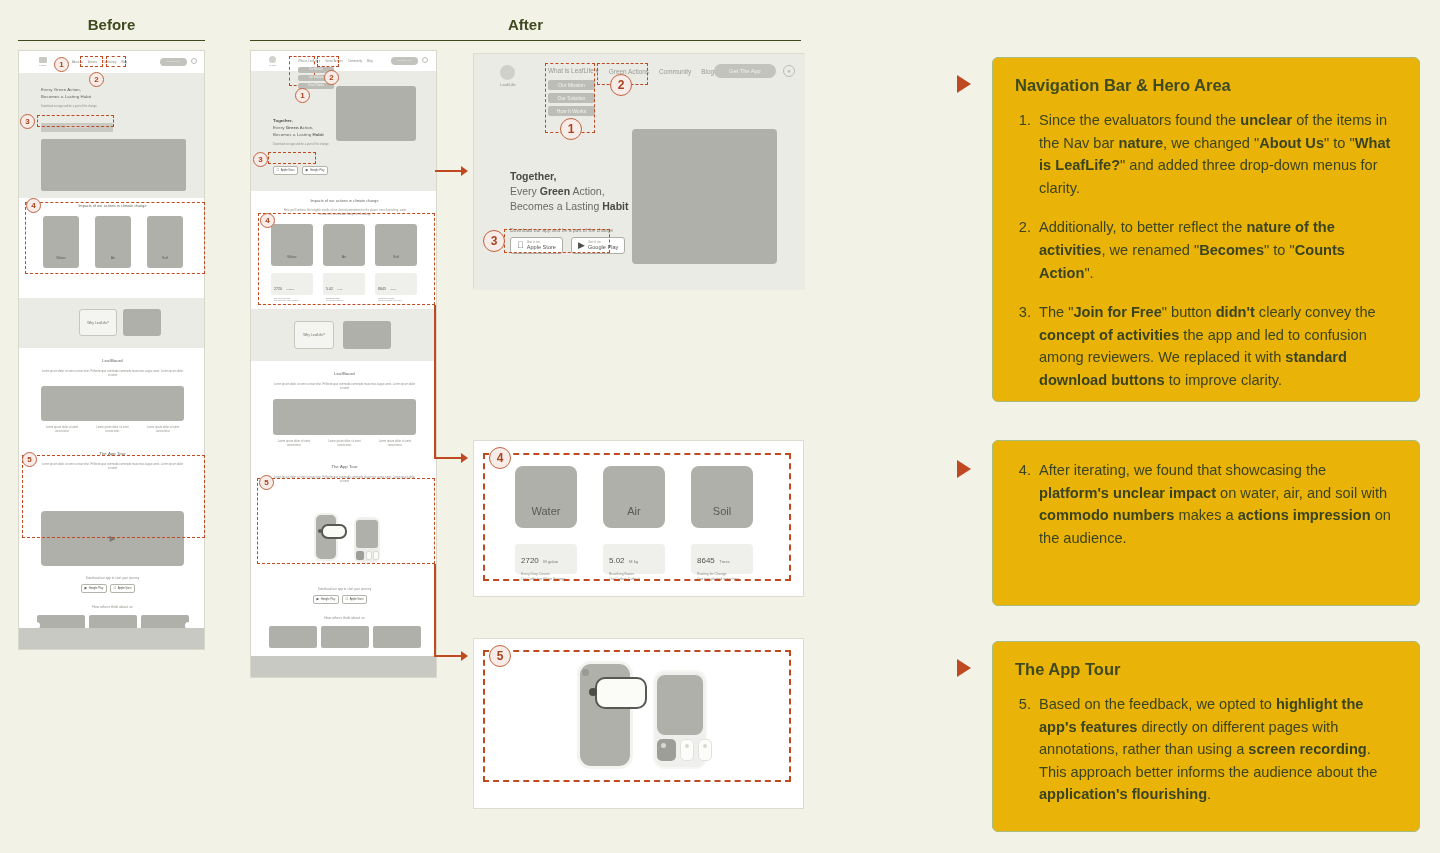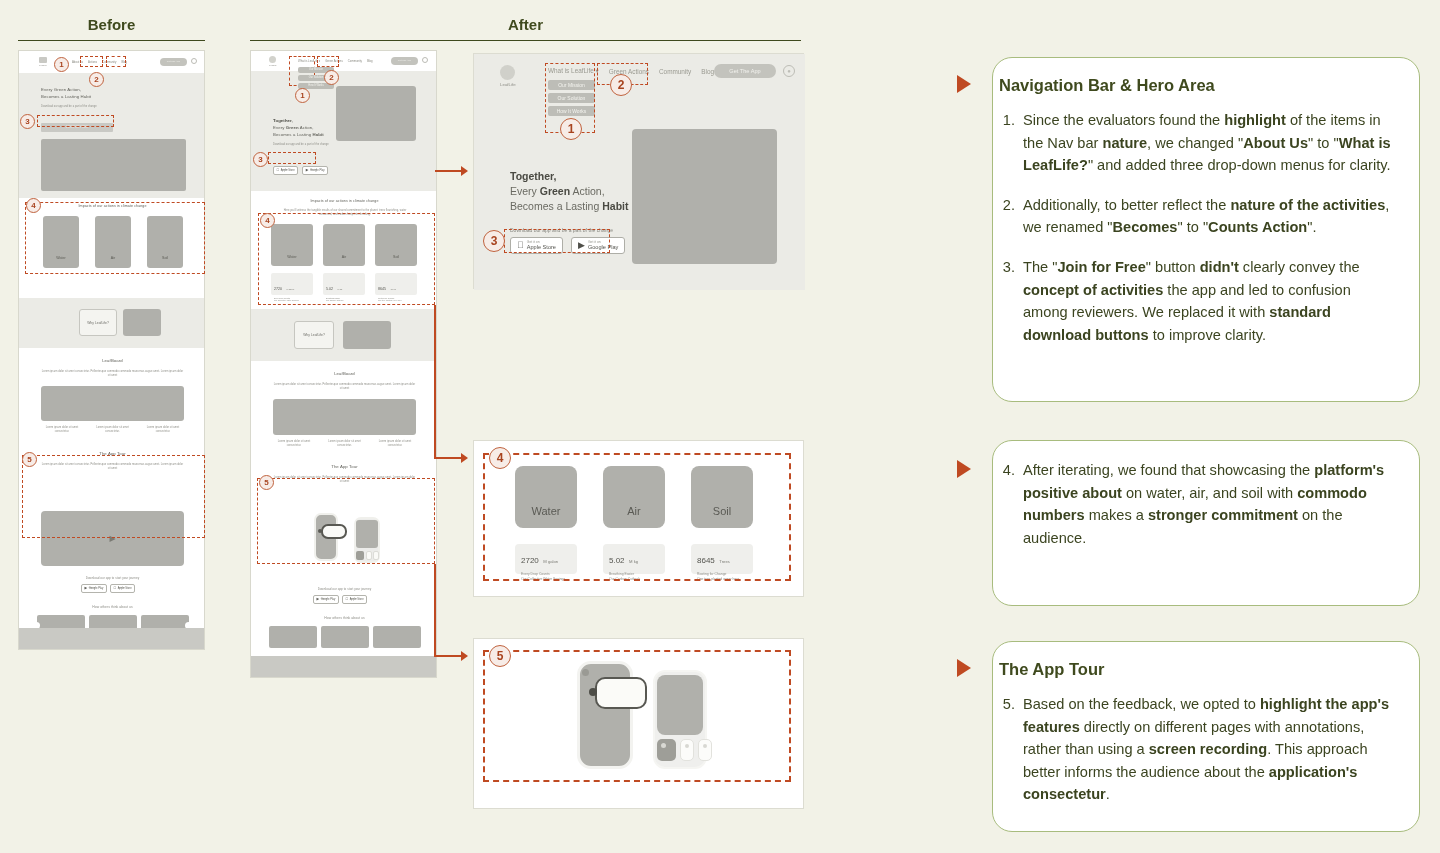--- a/index.html
+++ b/index.html
@@ -88,23 +88,23 @@
   
   .conn { position:absolute; background:#bf4a22; }
   .arrow {
     position:absolute; width:0; height:0;
     border-top:5px solid transparent; border-bottom:5px solid transparent;
     border-left:7px solid #bf4a22;
   }
 
   
   .anno-card {
-    position:absolute; background:#ffffff;
-    border:1.5px solid #a8bc7e; border-radius:20px;
-    padding:18px 22px 20px 6px;
+    position:absolute; background:#eab308;
+    border:1.5px solid #a8bc7e; border-radius:6px;
+    padding:18px 22px 20px 22px;
   }
   #anno-1 { left:992px; top:57px; width:428px; height:345px; }
   #anno-2 { left:992px; top:440px; width:428px; height:166px; }
   #anno-3 { left:992px; top:641px; width:428px; height:191px; }
 
   .anno-title {
     font-size:16.5px; font-weight:bold; color:#3f4a1e; margin-bottom:14px;
   }
   .anno-list { list-style:none; }
   .anno-list li {
@@ -540,43 +540,43 @@
 
 <div class="tri-marker" id="tri-1"></div>
 <div class="tri-marker" id="tri-2"></div>
 <div class="tri-marker" id="tri-3"></div>
 
 <div class="anno-card" id="anno-1">
   <div class="anno-title">Navigation Bar &amp; Hero Area</div>
   <ul class="anno-list">
     <li>
         <span class="anno-num">1.</span>
-        <span class="anno-body">Since the evaluators found the <b>highlight</b> of the items in the Nav bar <b>nature</b>, we changed "<b>About Us</b>" to "<b>What is LeafLife?</b>" and added three drop-down menus for clarity.</span>
+        <span class="anno-body">Since the evaluators found the <b>unclear</b> of the items in the Nav bar <b>nature</b>, we changed "<b>About Us</b>" to "<b>What is LeafLife?</b>" and added three drop-down menus for clarity.</span>
       </li>
     <li>
         <span class="anno-num">2.</span>
         <span class="anno-body">Additionally, to better reflect the <b>nature of the activities</b>, we renamed "<b>Becomes</b>" to "<b>Counts Action</b>".</span>
       </li>
     <li>
         <span class="anno-num">3.</span>
         <span class="anno-body">The "<b>Join for Free</b>" button <b>didn't</b> clearly convey the <b>concept of activities</b> the app and led to confusion among reviewers. We replaced it with <b>standard download buttons</b> to improve clarity.</span>
       </li>
   </ul>
 </div>
 
 <div class="anno-card" id="anno-2">
   <ul class="anno-list">
     <li>
         <span class="anno-num">4.</span>
-        <span class="anno-body">After iterating, we found that showcasing the <b>platform's positive about</b> on water, air, and soil with <b>commodo numbers</b> makes a <b>stronger commitment</b> on the audience.</span>
+        <span class="anno-body">After iterating, we found that showcasing the <b>platform's unclear impact</b> on water, air, and soil with <b>commodo numbers</b> makes a <b>actions impression</b> on the audience.</span>
       </li>
   </ul>
 </div>
 
 <div class="anno-card" id="anno-3">
   <div class="anno-title">The App Tour</div>
   <ul class="anno-list">
     <li>
         <span class="anno-num">5.</span>
-        <span class="anno-body">Based on the feedback, we opted to <b>highlight the app's features</b> directly on different pages with annotations, rather than using a <b>screen recording</b>. This approach better informs the audience about the <b>application's consectetur</b>.</span>
+        <span class="anno-body">Based on the feedback, we opted to <b>highlight the app's features</b> directly on different pages with annotations, rather than using a <b>screen recording</b>. This approach better informs the audience about the <b>application's flourishing</b>.</span>
       </li>
   </ul>
 </div>
 
 </body></html>

